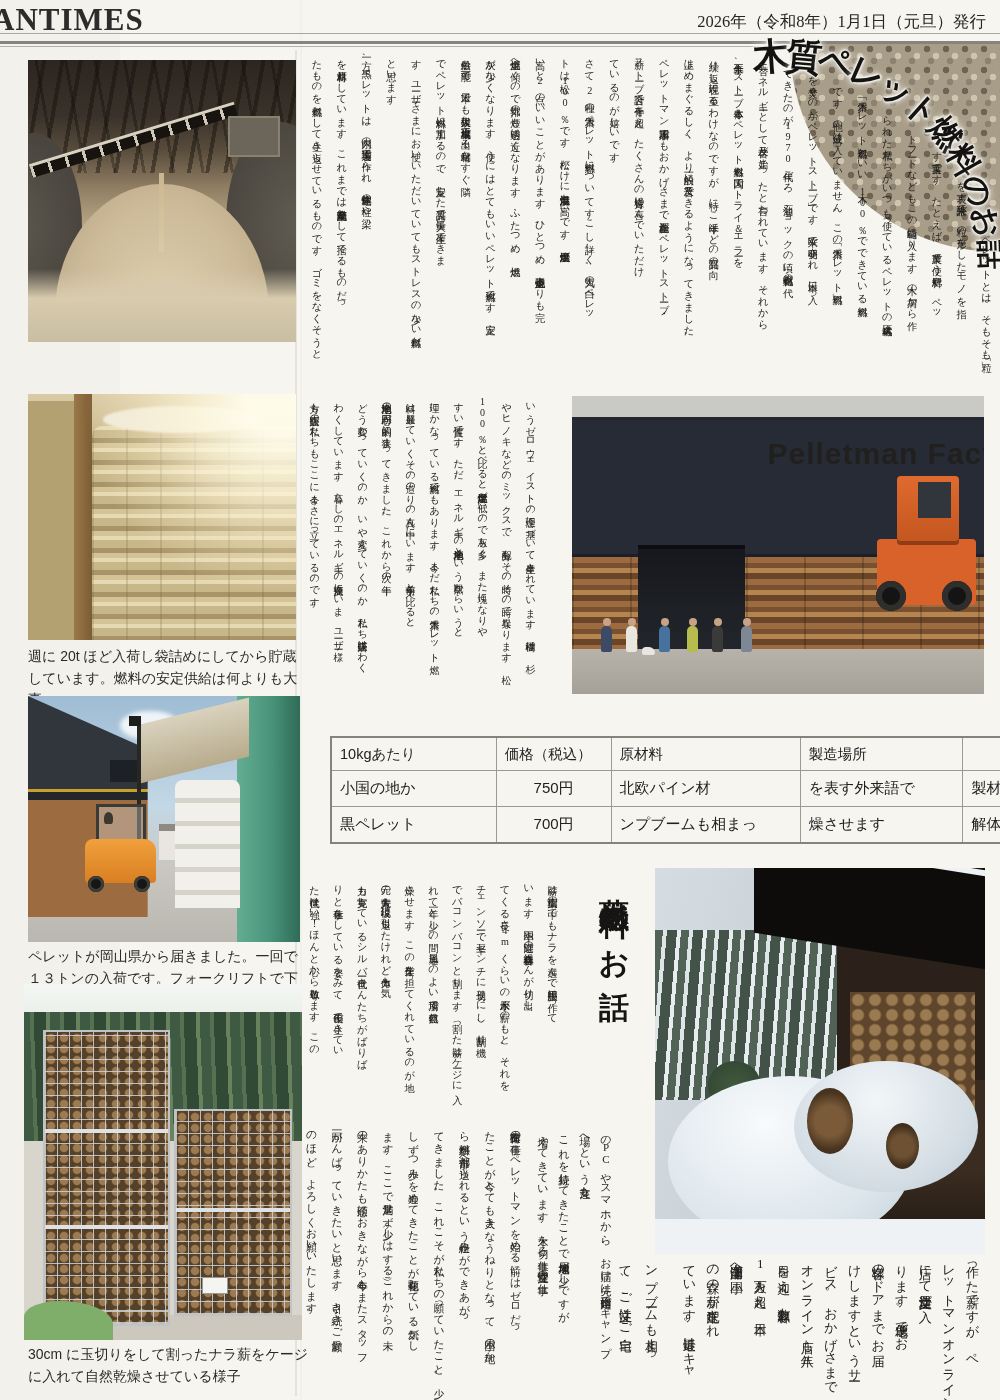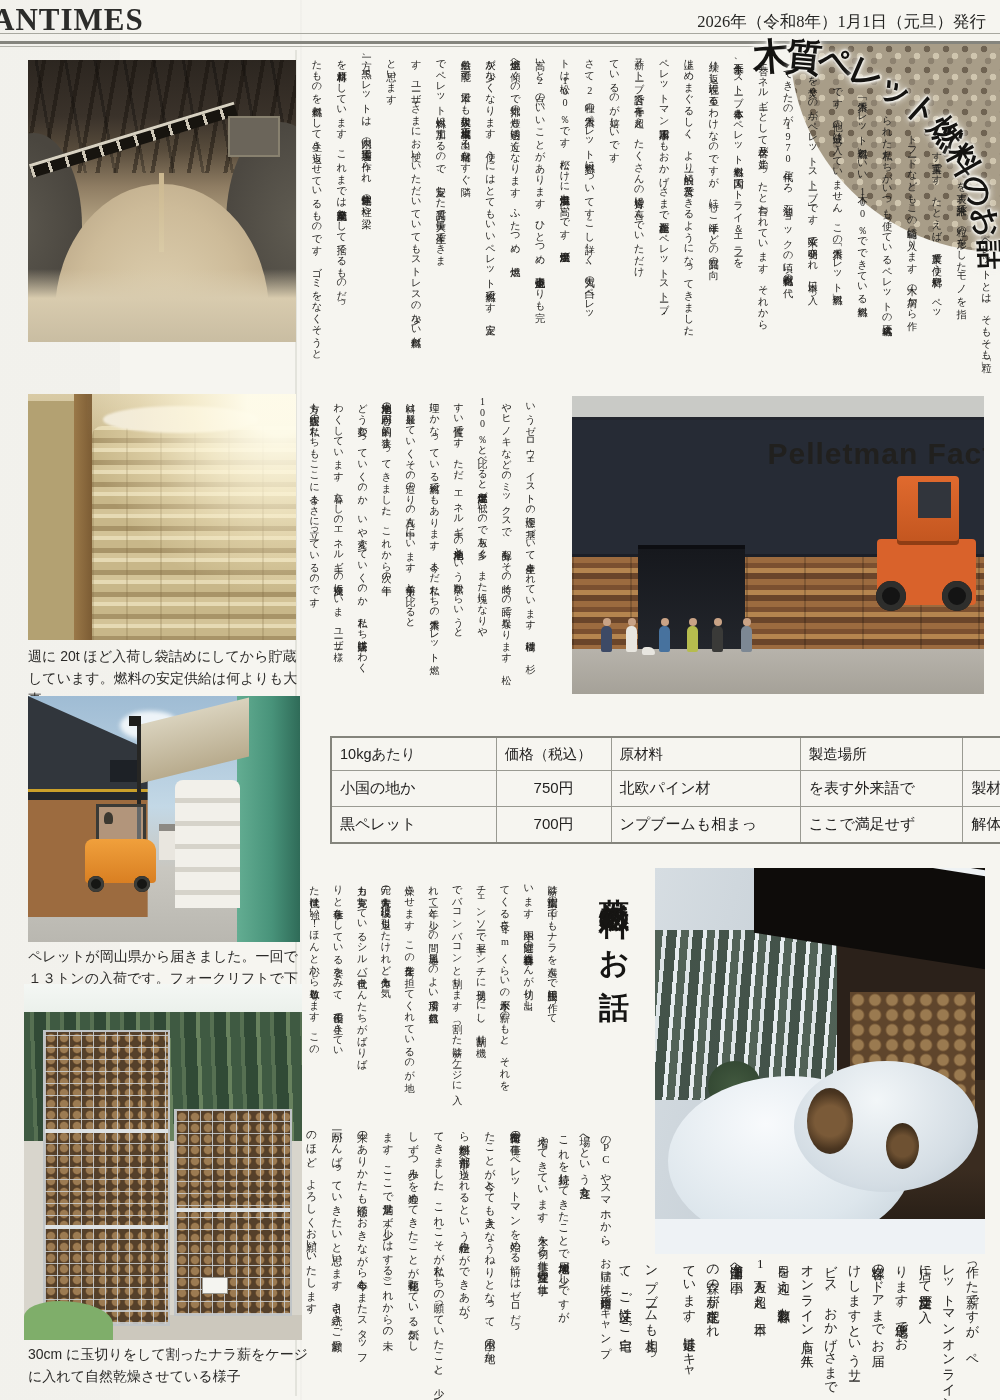--- a/index.html
+++ b/index.html
@@ -317,21 +317,21 @@
           <td>小国の地か</td>
           <td>750円</td>
           <td>北欧パイン材</td>
           <td>を表す外来語で</td>
           <td>製材端材</td>
         </tr>
         <tr>
           <td>黒ペレット</td>
           <td>700円</td>
           <td>ンプブームも相まっ</td>
-          <td>ここで満足せず</td>
+          <td>燥させます</td>
           <td>解体住宅の柱や梁</td>
         </tr>
       </tbody>
   </table>
 
   <div class="vtext h2title">薪燃料のお話</div>
 
   <div class="photo ph" id="photoS">
     <div class="forestS"></div>
     <div class="shed"></div>

